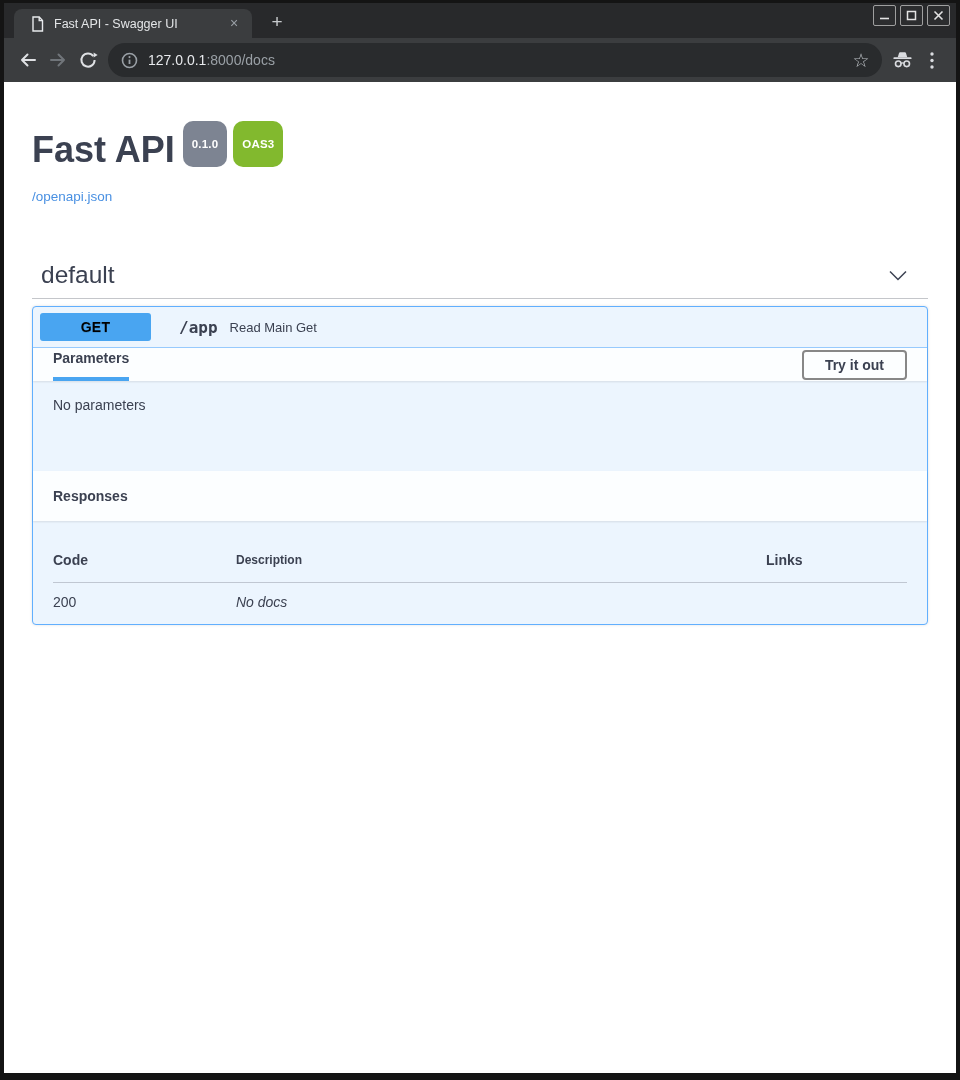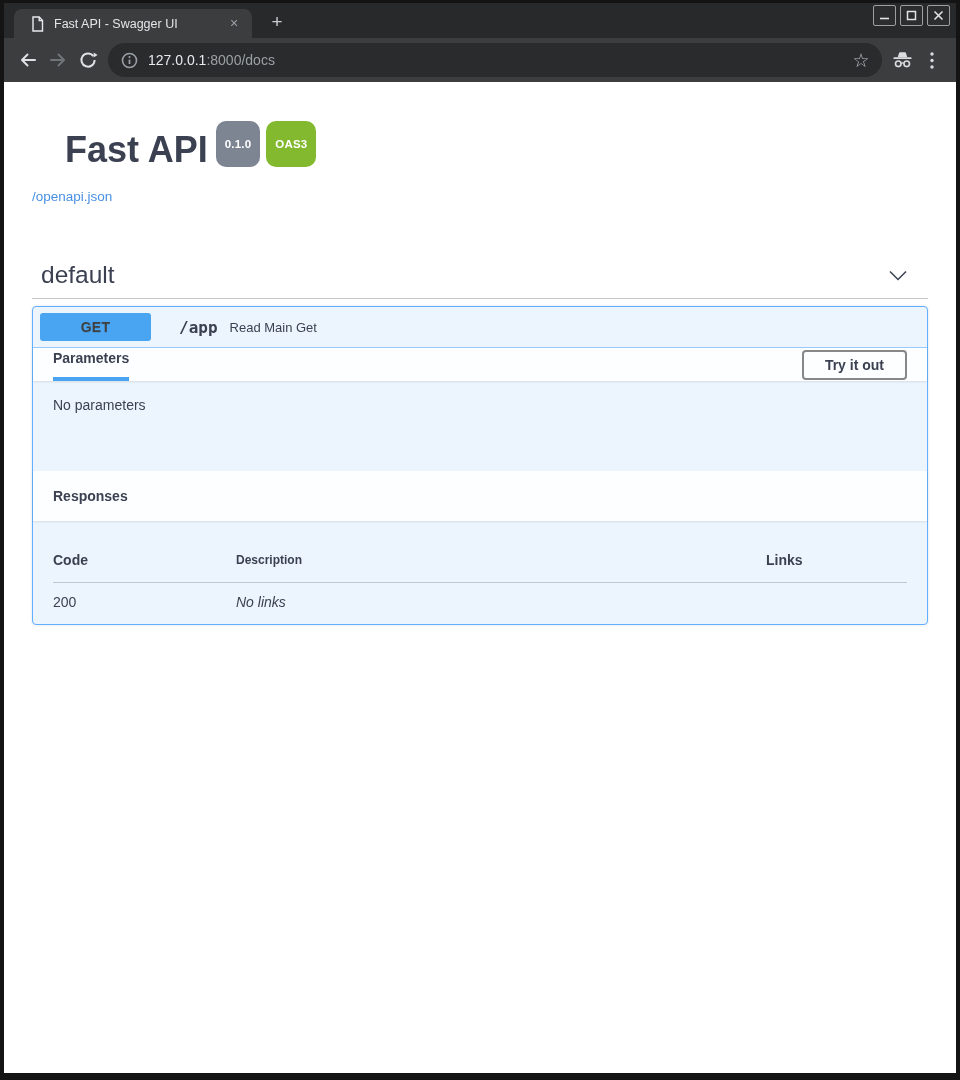--- a/index.html
+++ b/index.html
@@ -36,39 +36,39 @@
   .url .rest { color:#9aa0a6; }
   .star { margin-left:auto; width:26px; height:26px; display:flex; align-items:center;
           justify-content:center; color:#bdc1c6; font-size:19px; }
   .iconbtn { width:30px; height:30px; display:flex; align-items:center; justify-content:center; }
 
   
   .content { flex:1; background:#ffffff; overflow:hidden; }
   .swagger { padding:0 28px; color:var(--text, #3b4151); }
 
   .info { padding-top:48px; }
-  h1.api-title { font-size:36px; font-weight:bold; color:var(--text,#3b4151); line-height:40px;margin-left:33px; }
+  h1.api-title { font-size:36px; font-weight:bold; color:var(--text,#3b4151); line-height:40px; }
   .badge { display:inline-block; position:relative; top:-14px; font-size:11.5px; font-weight:bold;
            color:#fff; padding:3px 9px; border-radius:10px; margin-left:8px; letter-spacing:.2px; }
   .badge.version { background:var(--badge-version,#7d8492); }
   .badge.oas { background:var(--badge-oas,#89bf04); margin-left:6px; }
   .spec-link { display:inline-block; margin-top:8px; font-size:13.5px;
                color:var(--link,#4990e2); text-decoration:none; }
 
   .tag-section { margin-top:56px; display:flex; align-items:center; justify-content:space-between;
                  padding:0 2px 9px 9px; border-bottom:1px solid rgba(59,65,81,.3); }
   .tag-title { font-size:24.5px; font-weight:400; color:var(--text,#3b4151); }
   .tag-chevron { display:flex; padding-right:18px; }
 
   
   .opblock { margin-top:7px; border:1px solid var(--opblock-border,#61affe); border-radius:4px;
              background:var(--opblock-bg,#ecf5fe); box-shadow:0 0 3px rgba(0,0,0,.12); }
   .opblock-summary { display:flex; align-items:center; padding:6px 7px;
                      border-bottom:1px solid rgba(97,175,254,.6); }
-  .method { width:111px; height:28px; background:var(--method-get,#49a5f1); color:#404040;
+  .method { width:111px; height:28px; background:var(--method-get,#49a5f1); color:#000000;
             font-weight:bold; font-size:14px; border-radius:3px; display:flex;
             align-items:center; justify-content:center; letter-spacing:.3px;
             text-shadow:0 1px 0 rgba(0,0,0,.1); }
   .op-path { margin-left:28px; font-family:"DejaVu Sans Mono", monospace; font-weight:bold;
              font-size:16px; color:var(--text,#3b4151); }
   .op-summary { margin-left:12px; font-size:13px; color:var(--text,#3b4151); }
 
   .section-header { height:33px; background:rgba(255,255,255,.85); display:flex;
                     align-items:center; justify-content:space-between; padding:0 20px;
                     box-shadow:0 1px 2px rgba(0,0,0,.1); }
@@ -223,21 +223,21 @@
 
           <div class="responses-body">
             <div class="rrow thead">
               <div class="col code">Code</div>
               <div class="col desc">Description</div>
               <div class="col links">Links</div>
             </div>
 
             <div class="rrow">
               <div class="code-val">200</div>
-              <div class="links-val">No links</div>
+              <div class="links-val">No docs</div>
             </div>
           </div>
         </div>
       </div>
 
     </div>
   </div>
 </div>
 
 </body></html>

